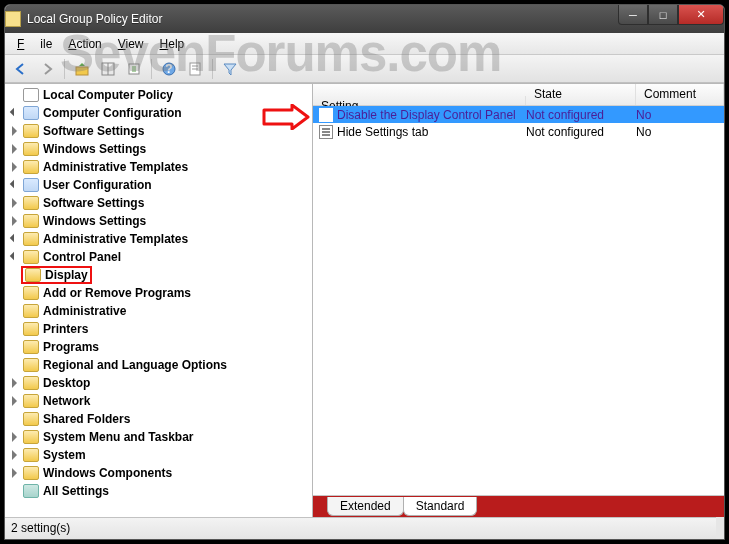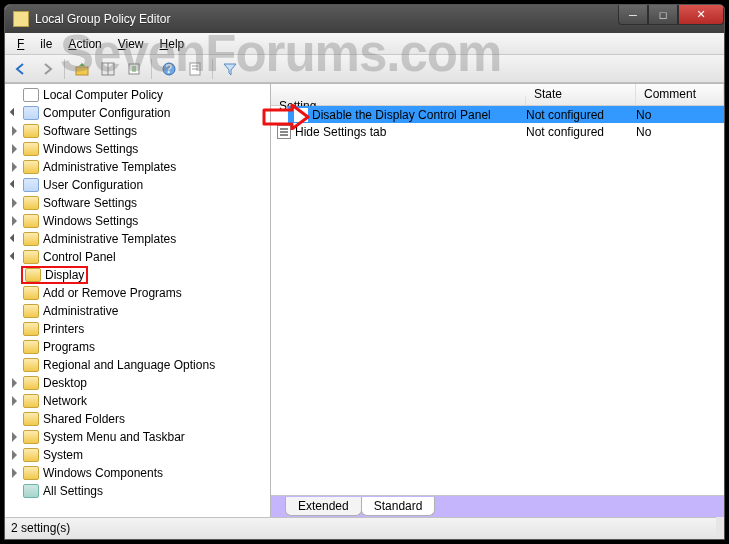--- a/index.html
+++ b/index.html
@@ -1,41 +1,41 @@
 <!DOCTYPE html>
 <html><head>
 <meta charset="utf-8">
 <style>
 * { box-sizing: border-box; margin: 0; padding: 0; font-family: "Segoe UI", Tahoma, sans-serif; font-size: 12px; }
 body { background: #000; width: 729px; height: 544px; position: relative; overflow: hidden; }
 
 
 .window { position: absolute; left: 4px; top: 4px; right: 4px; bottom: 4px; background: #e6e6e6; border: 1px solid #555; border-radius: 6px 6px 0 0; overflow: hidden; }
-.titlebar { height: 28px; background: linear-gradient(#5a5a5a, #3e3e3e); display: flex; align-items: center; padding-left: 8px; color: #fff; }
+.titlebar { height: 28px; background: linear-gradient(#5a5a5a, #3e3e3e); display: flex; align-items: center; padding-left: 0; color: #fff; }
 .titlebar .icon { width: 16px; height: 16px; background: #f7e08c; border: 1px solid #b8a04a; margin-right: 6px; }
 .titlebar .title { flex: 1; font-size: 12px; text-shadow: 0 1px 0 rgba(0,0,0,.4); }
 .win-btns { display: flex; height: 100%; }
 .win-btn { width: 30px; height: 20px; margin-top: 0; background: linear-gradient(#6a6a6a,#4a4a4a); border: 1px solid #2e2e2e; border-top: none; display: flex; align-items: center; justify-content: center; color: #fff; font-size: 11px; }
 .win-btn.close { width: 46px; background: linear-gradient(#d9534f,#b52b27); border-bottom-right-radius: 4px; }
 .win-btn.max { }
 .win-btn.min { border-bottom-left-radius: 4px; }
 
 
 .menubar { height: 22px; background: linear-gradient(#f7f7f7,#e7e7e7); border-bottom: 1px solid #c9c9c9; display: flex; align-items: center; padding: 0 4px; }
 .menubar span { padding: 2px 8px; text-decoration: underline; text-decoration-color: transparent; }
 .menubar span u { text-decoration: underline; }
 
 
 .toolbar { height: 28px; background: linear-gradient(#f4f4f4,#e2e2e2); border-bottom: 1px solid #c0c0c0; display: flex; align-items: center; padding: 0 4px; gap: 2px; }
 .tbtn { width: 24px; height: 22px; border: 1px solid transparent; border-radius: 3px; display: flex; align-items: center; justify-content: center; }
 .tsep { width: 1px; height: 20px; background: #c5c5c5; margin: 0 3px; }
 
 
 .content { position: absolute; top: 78px; left: 0; right: 0; bottom: 22px; display: flex; border-top: 1px solid #b8b8b8; }
-.tree-panel { width: 266px; border-right: 1px solid #b8b8b8; background: #fff; overflow: auto; padding: 2px 0 6px 0; }
+.tree-panel { width: 308px; border-right: 1px solid #b8b8b8; background: #fff; overflow: auto; padding: 2px 0 6px 0; font-weight: bold; }
 .list-panel { flex: 1; background: #fff; display: flex; flex-direction: column; }
 
 
 .tree { list-style: none; }
 .tree li .row { display: flex; align-items: center; height: 18px; padding-left: 4px; white-space: nowrap; }
 .expander { width: 12px; height: 12px; margin-right: 2px; display: inline-block; position: relative; }
 .expander.open::before { content: ""; position: absolute; left: 2px; top: 2px; border-left: 6px solid #595959; border-top: 6px solid transparent; transform: rotate(45deg); }
 .expander.closed::before { content: ""; position: absolute; left: 3px; top: 1px; border-left: 5px solid #7a7a7a; border-top: 5px solid transparent; border-bottom: 5px solid transparent; }
 .expander.none { visibility: hidden; }
 .ticon { width: 16px; height: 14px; margin-right: 4px; display: inline-block; }
@@ -52,31 +52,31 @@
 .highlight-box { border: 2px solid #e11; padding: 0 2px; margin-left: -2px; }
 
 
 .list-header { height: 22px; background: linear-gradient(#fdfdfd,#ececec); border-bottom: 1px solid #d0d0d0; display: flex; }
 .col { padding: 3px 8px; border-right: 1px solid #e0e0e0; }
 .col.setting { flex: 1; margin-top: 12px; }
 .col.state { width: 110px; }
 .col.comment { width: 88px; }
 .list-body { flex: 1; overflow: auto; }
 .list-row { display: flex; height: 17px; align-items: center; }
-.list-row.selected { background: #3399ff; color: #000000; margin-left: 17px; }
+.list-row.selected { background: #3399ff; color: #4c1d95; }
 .cicon { width: 14px; height: 14px; margin: 0 4px 0 6px; border: 1px solid #888; background: #fff; position: relative; }
 .cicon::after { content: ""; position: absolute; left: 2px; top: 2px; right: 2px; height: 2px; background: #888; box-shadow: 0 3px 0 #888, 0 6px 0 #888; }
 .list-row.selected .cicon { border-color: #fff; }
 .list-row.selected .cicon::after { background: #fff; box-shadow: 0 3px 0 #fff, 0 6px 0 #fff; }
 .cell.setting { flex: 1; padding-left: 0; }
 .cell.state { width: 110px; }
 .cell.comment { width: 88px; }
 
 
-.tabs { height: 22px; border-top: 1px solid #c6c6c6; display: flex; align-items: flex-end; padding-left: 14px; background: #c4b5fd; }
+.tabs { height: 22px; border-top: 1px solid #c6c6c6; display: flex; align-items: flex-end; padding-left: 14px; background: #b91c1c; }
 .tab { padding: 2px 12px; border: 1px solid #b0b0b0; border-top: none; border-radius: 0 0 6px 6px; margin-right: -1px; background: #f4f4f4; position: relative; top: -1px; }
 .tab.active { background: #fff; z-index: 2; }
 
 
 .statusbar { position: absolute; bottom: 0; left: 0; right: 8px; height: 22px; background: linear-gradient(#f3f3f3,#e4e4e4); border-top: 1px solid #c2c2c2; padding: 3px 6px; }
 
 
 .watermark { position: absolute; top: 24px; left: 60px; font-size: 51px; font-weight: bold; color: rgba(120,120,120,0.35); font-family: Arial, sans-serif; pointer-events: none; z-index: 50; letter-spacing: -1px; }
 
 

